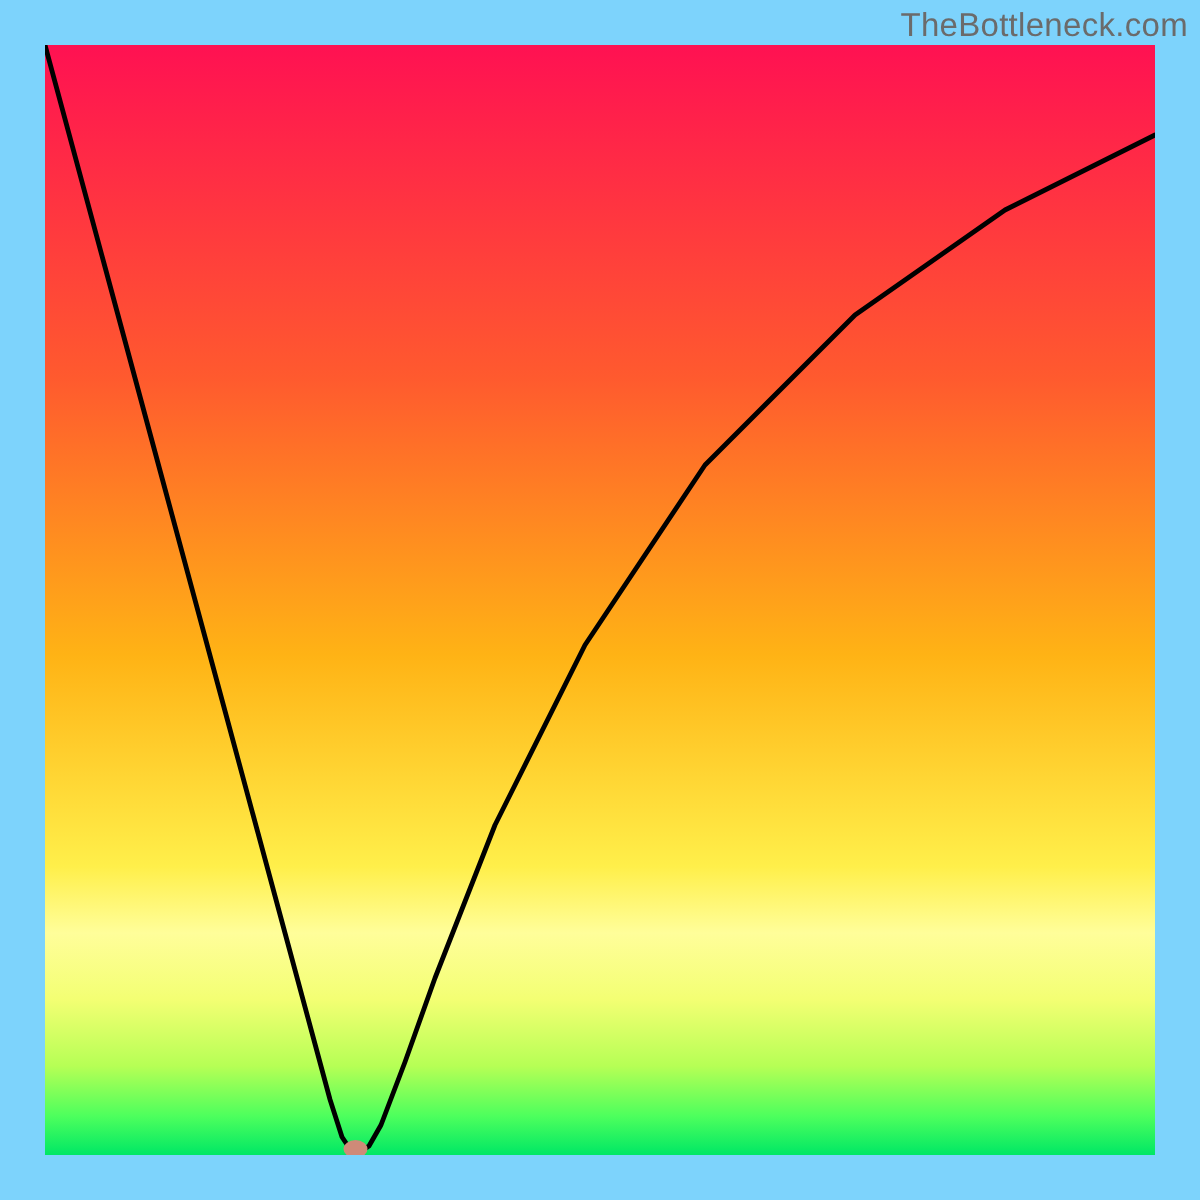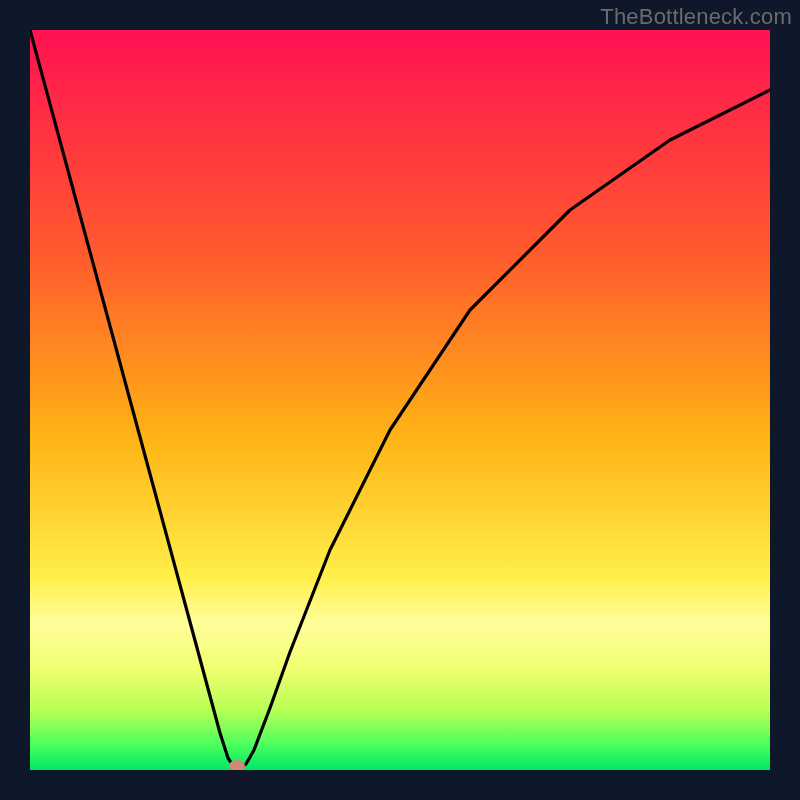--- a/index.html
+++ b/index.html
@@ -8,21 +8,21 @@
     width: 800px;
     height: 800px;
     background: #000;
     font-family: Arial, Helvetica, sans-serif;
     overflow: hidden;
   }
   .stage {
     position: relative;
     width: 800px;
     height: 800px;
-    background: #0f172a;
+    background: #7dd3fc;
     text-decoration: underline;
   }
   .plot-area {
     position: absolute;
     left: 30px;
     top: 30px;
     width: 740px;
     height: 740px;
     
     

